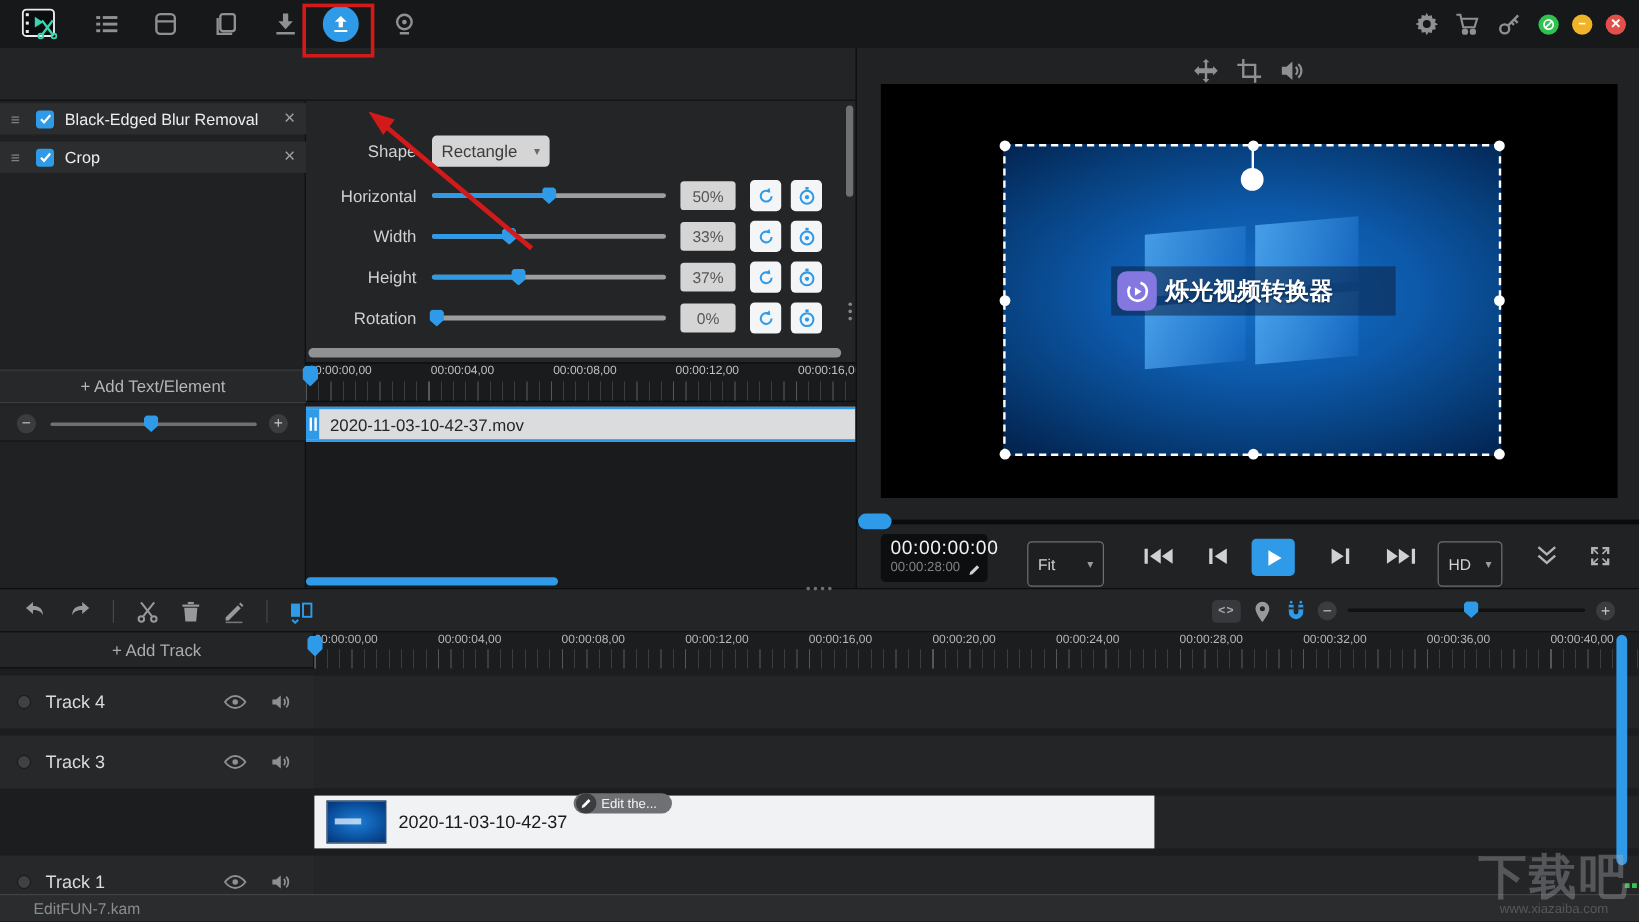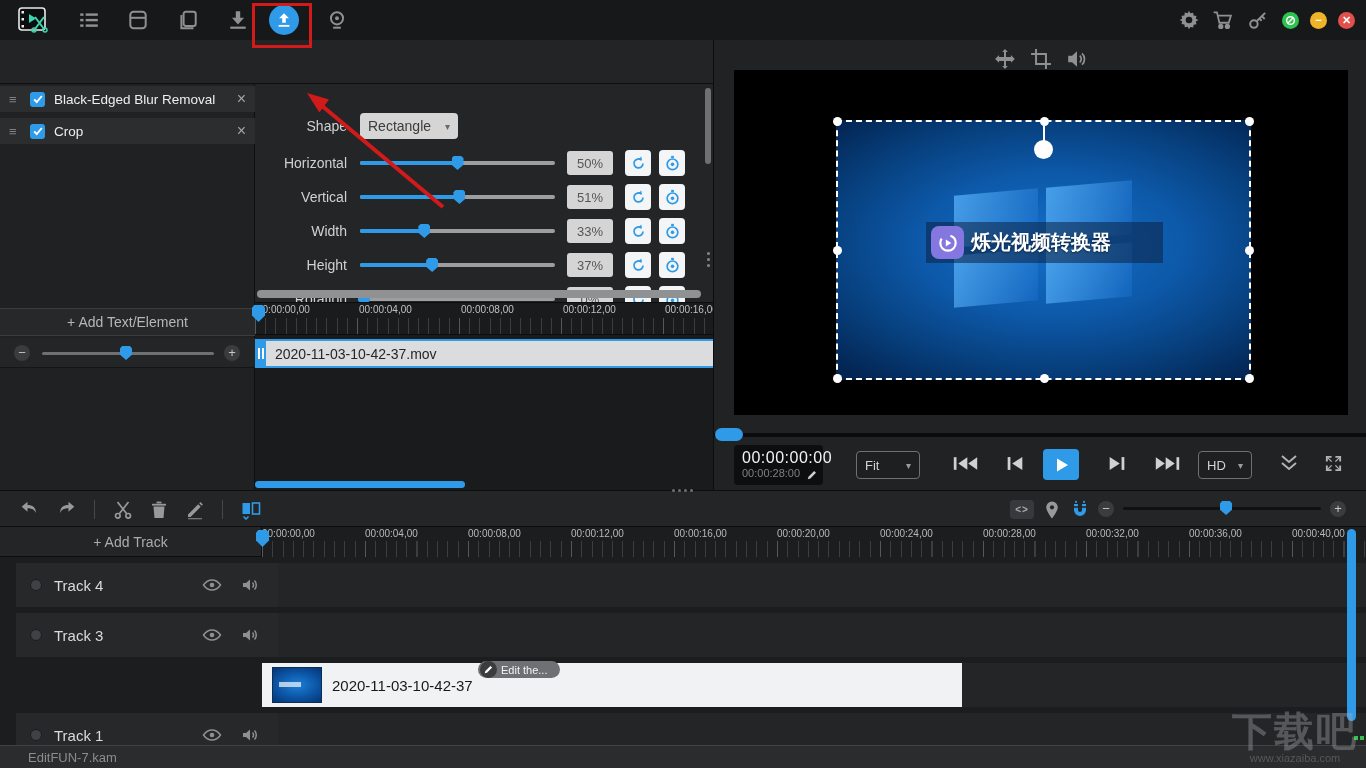--- a/index.html
+++ b/index.html
@@ -80,21 +80,21 @@
 .sel{position:absolute;left:102px;top:50px;width:415px;height:260px;border:2px dashed #fff}
 .hdl{position:absolute;width:9px;height:9px;border-radius:50%;background:#fff}
 .rotstem{position:absolute;left:50%;top:0;width:2px;height:20px;background:#fff;margin-left:-1px}
 .rothdl{position:absolute;left:50%;top:18px;width:19px;height:19px;margin-left:-10px;border-radius:50%;background:#fff}
 .seektrack{position:absolute;left:0;top:393px;width:653px;height:4px;background:#0a0b0c}
 .seekhdl{position:absolute;left:1px;top:388px;width:28px;height:13px;border-radius:7px;background:#2f9be8}
 .tcbox{position:absolute;left:20px;top:405px;width:89px;height:40px;background:#0c0e0f;border-radius:4px;padding:4px 8px}
 .tcbig{font-size:16px;color:#f2f3f4;letter-spacing:.5px;line-height:1.1}
 .tcsmall{font-size:11px;color:#7e8082;line-height:1.2}
 .tcpencil{position:absolute;right:6px;bottom:5px}
-.pvdd{position:absolute;top:411px;height:28px;border:1px solid #6e7072;border-radius:4px;background:#1d1f21;display:flex;align-items:center;justify-content:space-between;padding:0 8px;color:#d0d2d4;font-size:13px}
+.pvdd{position:absolute;top:411px;height:38px;border:1px solid #6e7072;border-radius:4px;background:#1d1f21;display:flex;align-items:center;justify-content:space-between;padding:0 8px;color:#d0d2d4;font-size:13px}
 .tbtn{position:absolute;top:415px;color:#cfd1d3}
 .playbtn{position:absolute;left:329px;top:409px;width:36px;height:31px;background:#2f9be8;border-radius:4px;display:flex;align-items:center;justify-content:center}
 
 
 .etb{position:absolute;left:0;top:490px;width:1366px;height:37px;background:#232527;border-top:1px solid #0c0d0e;border-bottom:1px solid #0c0d0e}
 .eic{position:absolute;top:9px;width:20px;height:20px;color:#97999b}
 .ediv{position:absolute;top:9px;width:1px;height:19px;background:#46484a}
 .dots4{position:absolute;left:672px;top:-2px;display:flex;gap:3px;z-index:5}
 .dots4 i{width:3px;height:3px;border-radius:50%;background:#6e7072}
 .codebox{position:absolute;left:1010px;top:9px;width:24px;height:19px;background:#37393c;border-radius:4px;color:#a8aaac;font-size:10px;font-weight:bold;display:flex;align-items:center;justify-content:center;letter-spacing:1px}
@@ -102,21 +102,21 @@
 .eztrack{position:absolute;left:1123px;top:16px;width:198px;height:3px;background:#0f1112;border-radius:2px}
 .ezpin{position:absolute;left:49%;top:-6px;width:12px;height:14px;background:#2f9be8;clip-path:polygon(50% 100%,0 62%,0 16%,18% 0,82% 0,100% 16%,100% 62%)}
 
 
 .tl{position:absolute;left:0;top:527px;width:1366px;height:218px;background:#1b1d1f;overflow:hidden}
 .addtrack{position:absolute;left:0;top:0;width:262px;height:30px;background:#232527;border-right:1px solid #0c0d0e;border-bottom:1px solid #0c0d0e;color:#aaacae;font-size:14px;display:flex;align-items:center;justify-content:center}
 .truler{position:absolute;left:262px;top:1px;width:1104px;height:13px;display:flex;overflow:hidden}
 .truler span{width:103px;flex:none;font-size:10px;color:#b6b8ba;white-space:nowrap}
 .tticks{position:absolute;left:262px;top:14px;width:1104px;height:16px;background:repeating-linear-gradient(90deg,#55575a 0 1px,transparent 1px 103px),repeating-linear-gradient(90deg,#3b3d3f 0 1px,transparent 1px 10.3px)}
 .tplayhead{position:absolute;left:256px;top:3px;width:13px;height:17px;background:#2f9be8;clip-path:polygon(50% 100%,0 62%,0 16%,18% 0,82% 0,100% 16%,100% 62%);z-index:4}
-.tracks{position:absolute;left:16px;top:36px;width:1220px}
+.tracks{position:absolute;left:0;top:36px;width:1220px}
 .trow{position:relative;height:50px}
 .thead{position:absolute;left:0;top:0;width:262px;height:44px;background:#26282a;display:flex;align-items:center}
 .tlane{position:absolute;left:262px;top:0;width:1104px;height:44px;background:#232527}
 .tdot{position:absolute;left:14px;width:12px;height:12px;border-radius:50%;border:1px solid #1a1c1e}
 .tname{position:absolute;left:38px;font-size:15px;color:#d8dadc}
 .teye{position:absolute;left:186px;width:20px;height:20px;color:#8e9092}
 .tspk{position:absolute;left:224px;width:20px;height:20px;color:#8e9092}
 .clip{position:absolute;left:262px;top:136px;width:700px;height:44px;background:#f1f2f3;z-index:2;display:flex;align-items:center}
 .thumb{position:absolute;left:10px;top:4px;width:50px;height:36px;background:radial-gradient(ellipse 70% 60% at 50% 50%,#1e7fd6 0%,#0d59aa 55%,#063a7e 100%);border:1px solid #0a2c55}
 .thumb i{position:absolute;left:6px;top:14px;width:22px;height:5px;background:rgba(230,240,250,.75)}
@@ -312,41 +312,20 @@
           </span>
           <span class="sbtn">
             <svg viewBox="0 0 20 20" width="17" height="17">
               <circle cx="10" cy="11" r="6.3" fill="none" stroke="#2f9be8" stroke-width="2"></circle>
               <circle cx="10" cy="11" r="2.1" fill="#2f9be8"></circle>
               <rect x="8.4" y="1" width="3.2" height="2.6" fill="#2f9be8"></rect>
             </svg>
           </span>
         </div>
 
-        <div class="srow">
-          <span class="plabel">Vertical</span>
-          <span class="strack" style="--pct: 51;">
-            <span class="sfill"></span>
-            <span class="spin"></span>
-          </span>
-          <span class="sval">51%</span>
-          <span class="sbtn">
-            <svg viewBox="0 0 20 20" width="17" height="17">
-              <path d="M15.3 10a5.3 5.3 0 11-2-4.2" fill="none" stroke="#2f9be8" stroke-width="2"></path>
-              <path d="M13.2 1.8l.9 4.6-4.6-.9z" fill="#2f9be8"></path>
-            </svg>
-          </span>
-          <span class="sbtn">
-            <svg viewBox="0 0 20 20" width="17" height="17">
-              <circle cx="10" cy="11" r="6.3" fill="none" stroke="#2f9be8" stroke-width="2"></circle>
-              <circle cx="10" cy="11" r="2.1" fill="#2f9be8"></circle>
-              <rect x="8.4" y="1" width="3.2" height="2.6" fill="#2f9be8"></rect>
-            </svg>
-          </span>
-        </div>
 
         <div class="srow">
           <span class="plabel">Width</span>
           <span class="strack" style="--pct: 33;">
             <span class="sfill"></span>
             <span class="spin"></span>
           </span>
           <span class="sval">33%</span>
           <span class="sbtn">
             <svg viewBox="0 0 20 20" width="17" height="17">

